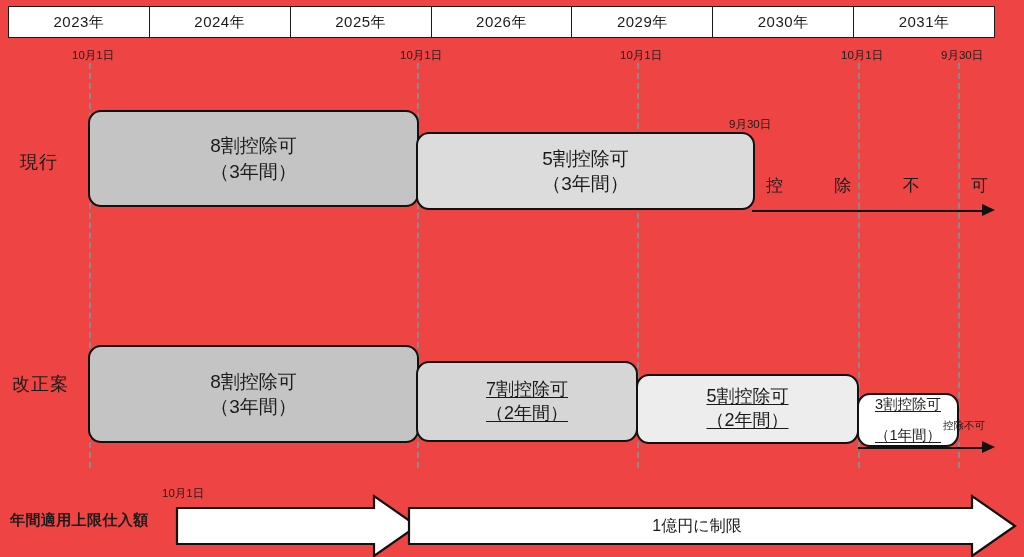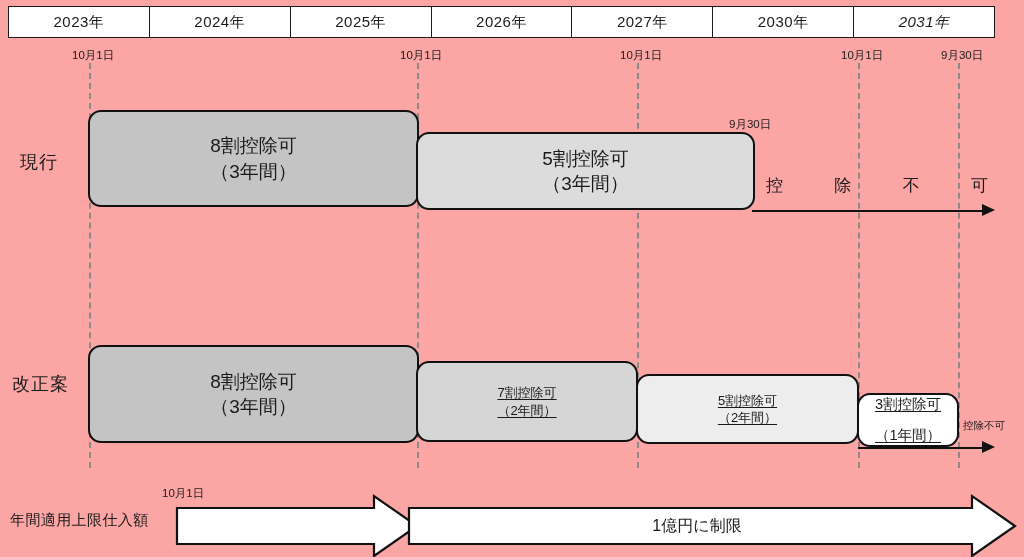--- a/index.html
+++ b/index.html
@@ -7,21 +7,21 @@
   body{
     font-family:"Liberation Sans","DejaVu Sans",sans-serif;
     color:#1a1a1a;
     -webkit-font-smoothing:antialiased;
   }
   #stage{
     position:relative;
     width:1024px;
     height:557px;
     overflow:hidden;
-    background:#fca5a5;
+    background:#ef4444;
   }
 
   
   .year-table{
     position:absolute;
     left:8px; top:6px;
     width:987px; height:32px;
     display:flex;
     border:1.6px solid #1a1a1a;
     box-sizing:border-box;
@@ -31,21 +31,21 @@
     flex:1 1 0;
     display:flex;
     align-items:center;
     justify-content:center;
     font-size:15px;
     letter-spacing:.5px;
     border-right:1.6px solid #1a1a1a;
     box-sizing:border-box;
     color:#1a1a1a;
   }
-  .year-cell:last-child{border-right:none;font-style:italic;}
+  .year-cell:last-child{border-right:none;}
 
   
   .vline{
     position:absolute;
     width:0;
     border-left:2px dashed #8a8a8a;
     z-index:1;
   }
   .vlabel{
     position:absolute;
@@ -74,21 +74,21 @@
     display:flex;
     flex-direction:column;
     align-items:center;
     justify-content:center;
     text-align:center;
     line-height:1.32;
     z-index:2;
   }
   .mbox .l1,.mbox .l2{display:block;white-space:nowrap;}
   .mbox.big{font-size:19px;}
-  .mbox.mid{font-size:13px;}
+  .mbox.mid{font-size:18px;}
   .mbox.small{font-size:14.5px;gap:12px;}
   .mbox.ul .l1,.mbox.ul .l2{
     text-decoration:underline;
     text-underline-offset:2px;
     text-decoration-thickness:1.4px;
   }
 
   
   .arrow-line{
     position:absolute;
@@ -139,33 +139,34 @@
     pointer-events:none;
   }
   .ba-text.sm{font-size:16px;}
 
   .bottom-label{
     position:absolute;
     font-size:15px;
     letter-spacing:.4px;
     color:#1a1a1a;
     white-space:nowrap;
+    font-weight:bold;
   }
 </style>
 </head>
 <body>
 
 <div id="stage">
 
   <div class="year-table">
     <div class="year-cell">2023年</div>
     <div class="year-cell">2024年</div>
     <div class="year-cell">2025年</div>
     <div class="year-cell">2026年</div>
-    <div class="year-cell">2027年</div>
+    <div class="year-cell">2029年</div>
     <div class="year-cell">2030年</div>
     <div class="year-cell">2031年</div>
   </div>
 
   <div class="vlabel" style="left:62px;  top:48px;">10月1日</div>
   <div class="vline" style="left:89px;  top:63px;  height:405px;"></div>
 
   <div class="vlabel" style="left:390px; top:48px;">10月1日</div>
   <div class="vline" style="left:417px; top:63px;  height:405px;"></div>
 
@@ -217,21 +218,21 @@
   <div class="mbox mid ul" style="left:636px; top:374px; width:223px; height:70px; background:#ededed;">
     <span class="l1">5割控除可</span>
     <span class="l2">（2年間）</span>
   </div>
 
   <div class="mbox small ul" style="left:857px; top:393px; width:102px; height:54px; background:#ffffff;">
     <span class="l1">3割控除可</span>
     <span class="l2">（1年間）</span>
   </div>
 
-  <div class="tiny-note" style="left:963px; top:419px;text-align:right;">控除不可</div>
+  <div class="tiny-note" style="left:943px; top:419px;text-align:right;">控除不可</div>
 
   <div class="arrow-line" style="left:858px; top:447px; width:126px;"></div>
   <div class="arrow-head" style="left:982px; top:441px;"></div>
 
   <div class="bottom-label" style="left:10px; top:511px;">年間適用上限仕入額</div>
 
   <div class="vlabel" style="left:152px; top:486px;">10月1日</div>
 
   <div class="block-arrow" style="left:176px; top:495px;">
     <svg width="242" height="62" viewBox="0 0 242 62">

